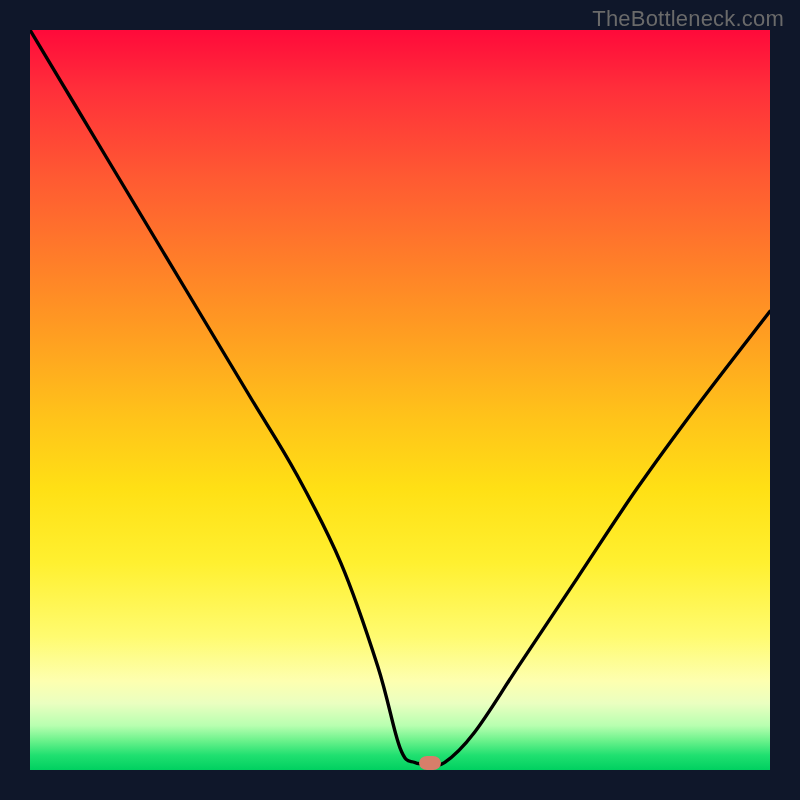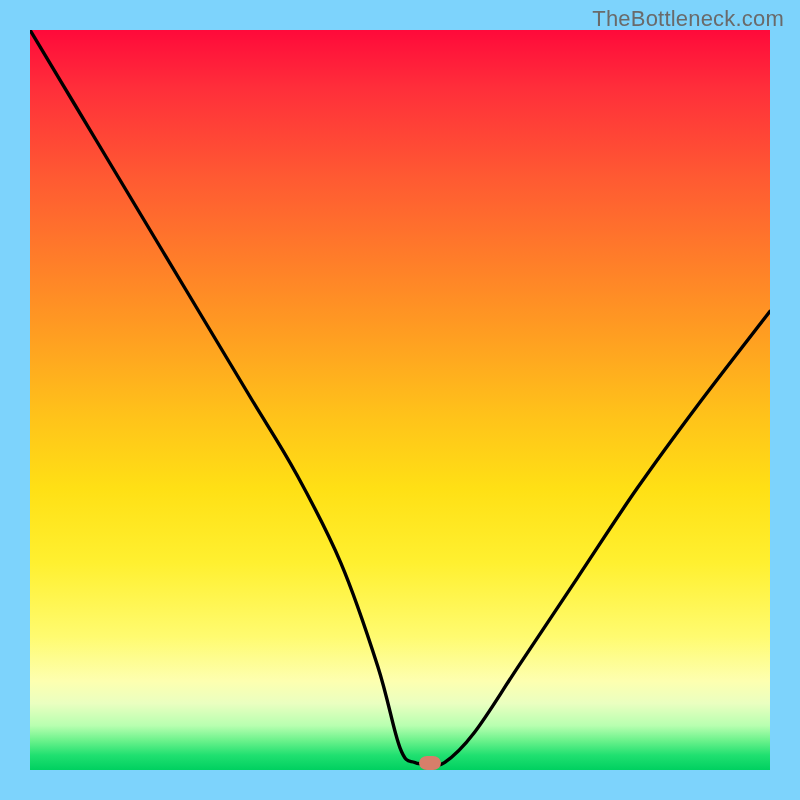--- a/index.html
+++ b/index.html
@@ -8,21 +8,21 @@
     width: 800px;
     height: 800px;
     background: #000;
     overflow: hidden;
     font-family: Arial, Helvetica, sans-serif;
   }
   .frame {
     position: relative;
     width: 800px;
     height: 800px;
-    background: #7dd3fc;
+    background: #0f172a;
   }
   .watermark {
     position: absolute;
     top: 6px;
     right: 16px;
     color: #6a6a6a;
     font-size: 22px;
     font-weight: 400;
     letter-spacing: 0.2px;
     z-index: 10;

